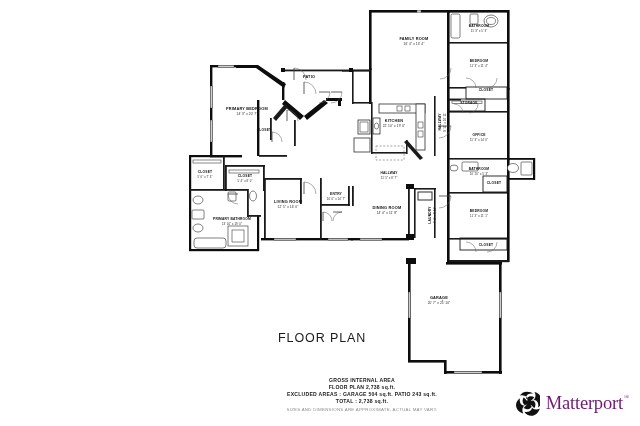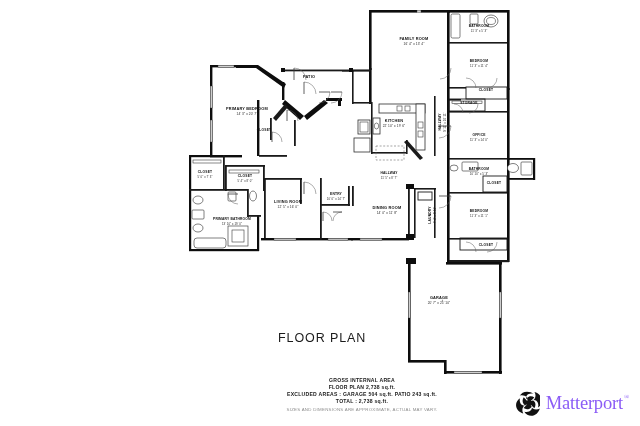--- a/index.html
+++ b/index.html
@@ -99,21 +99,21 @@
     right: 8px;
     top: 390px;
     display: flex;
     align-items: center;
     gap: 6px;
   }
   #brand .mark { width: 26px; height: 26px; display: block; flex: 0 0 auto; }
   #brand .word {
     font-size: 18.5px;
     font-weight: 400;
-    color: #8b5cf6;
+    color: #701a75;
     letter-spacing: -0.2px;
     font-family: "Liberation Serif", serif;
     position: relative;
   }
   #brand .word sup {
     font-size: 7px;
     vertical-align: super;
     position: relative;
     top: -2px;
     left: 1px;

